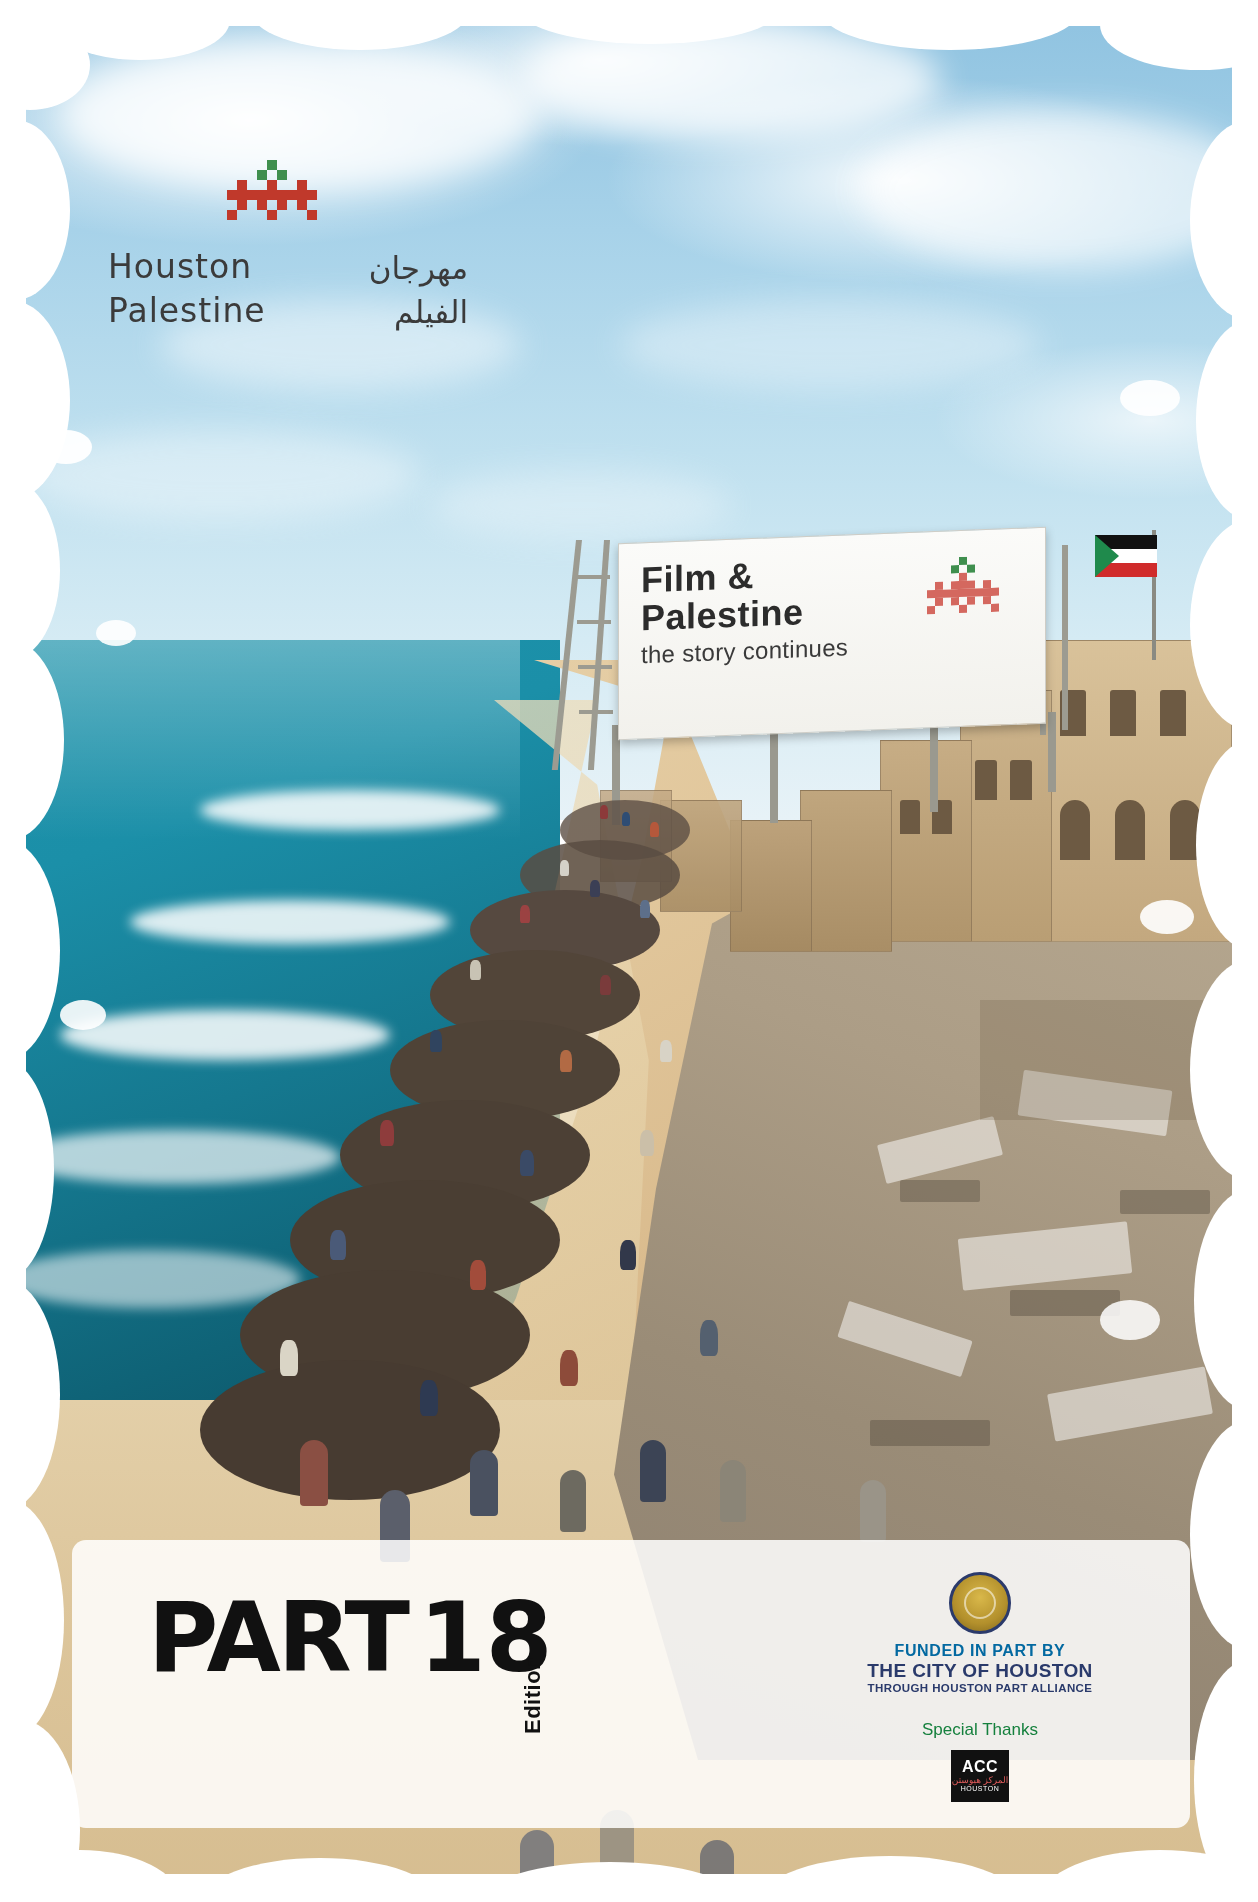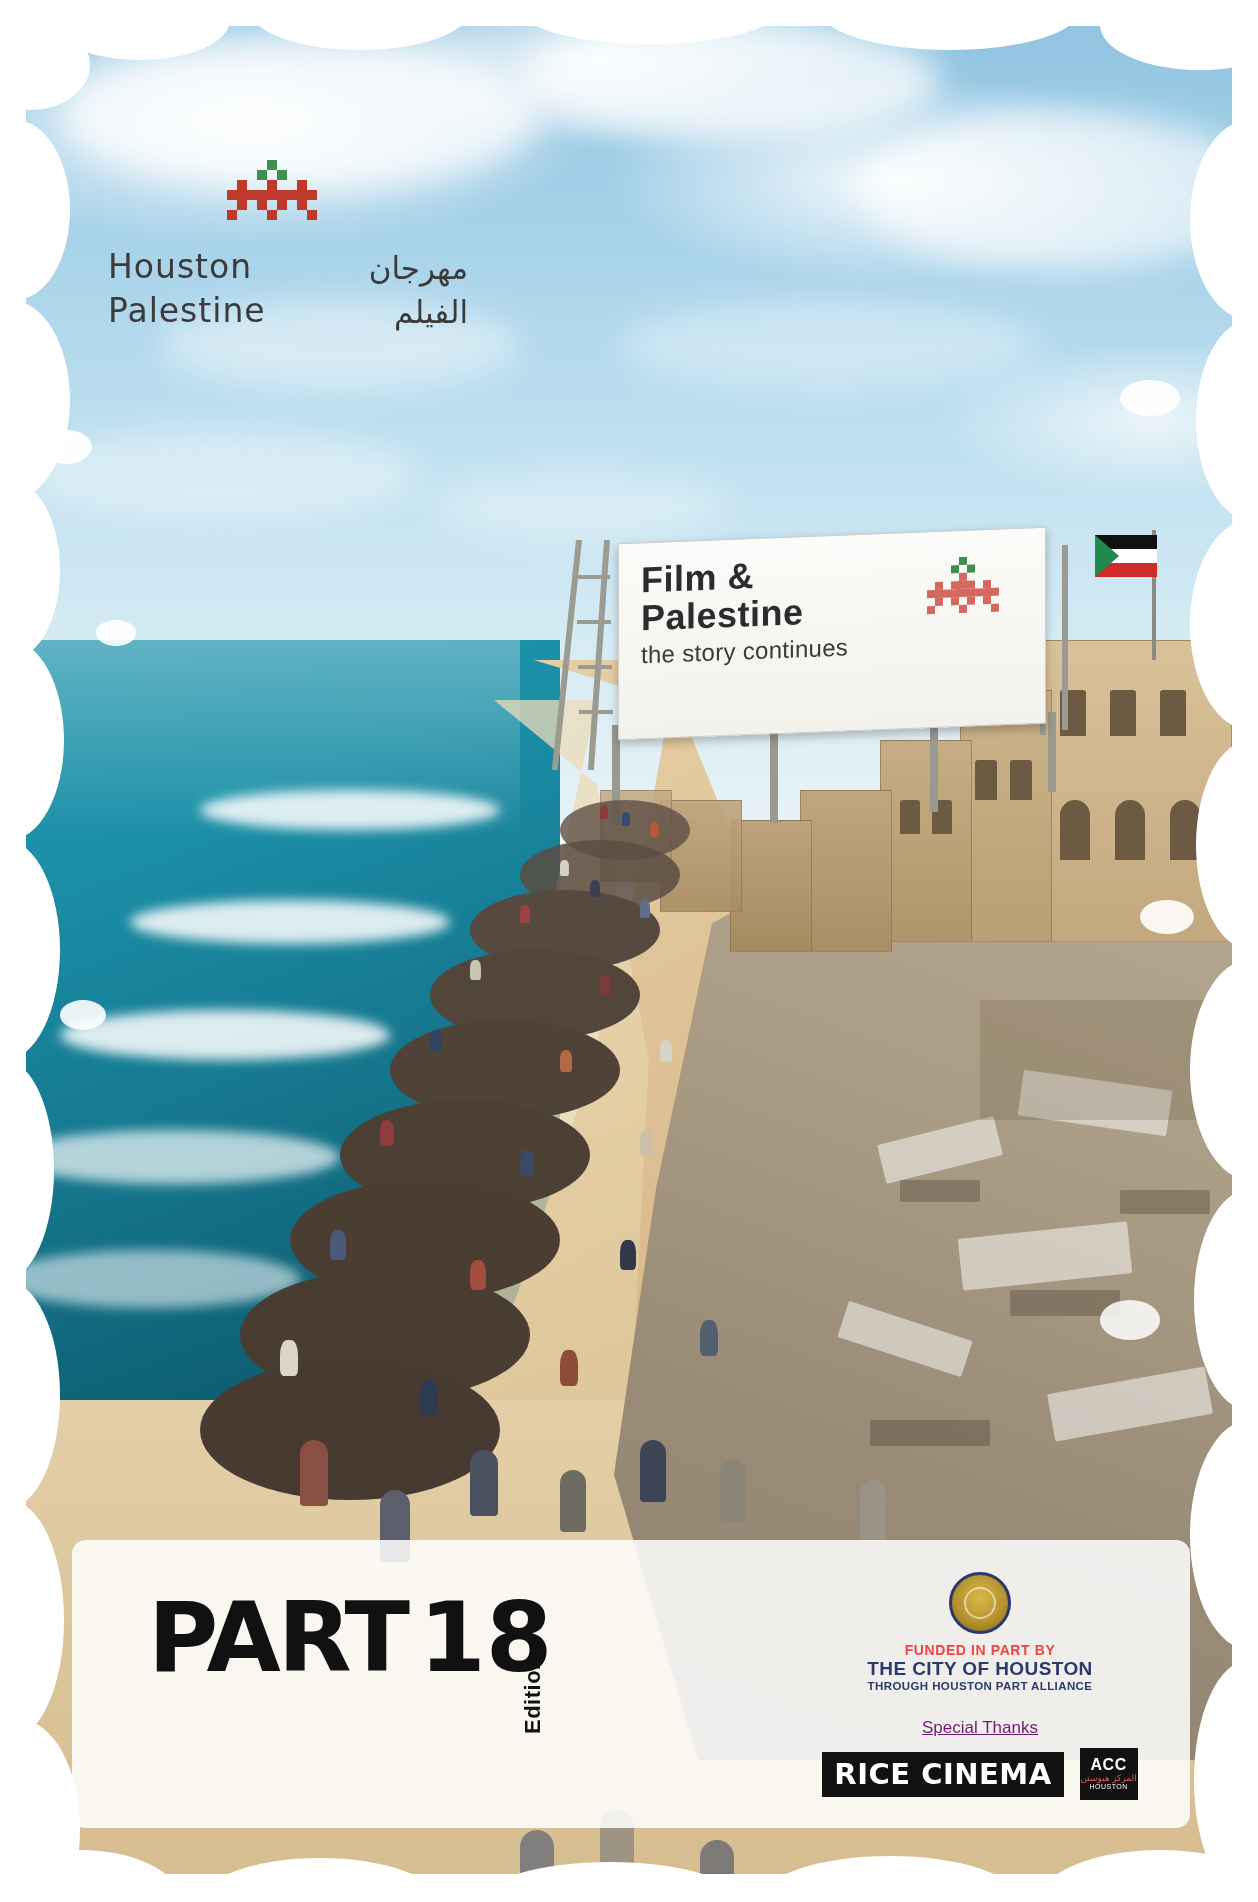--- a/index.html
+++ b/index.html
@@ -332,33 +332,32 @@
     position: relative;
   }
   .city-seal::after {
     content: "";
     position: absolute;
     left: 12px; top: 12px; right: 12px; bottom: 12px;
     border-radius: 50%;
     border: 2px solid rgba(255,255,255,0.55);
   }
   .funded1 {
-    font-size: 14px; font-weight: bold; color: #ef4444; letter-spacing: 0.6px;
+    font-size: 16px; font-weight: bold; color: #0369a1; letter-spacing: 0.6px;
   }
   .funded2 {
     font-size: 19px; font-weight: bold; color: #2a3a6b; letter-spacing: 0.4px;
   }
   .funded3 {
     font-size: 11.5px; font-weight: bold; color: #2a3a6b; letter-spacing: 0.4px;
   }
   .special-thanks {
     margin-top: 26px;
     font-size: 17px;
-    color: #701a75;
-    text-decoration: underline;
+    color: #15803d;
   }
   .logo-row-bottom {
     margin-top: 10px;
     display: flex;
     align-items: center;
     justify-content: center;
     gap: 16px;
   }
   .rice-cinema {
     background: #111;
@@ -613,21 +612,20 @@
     <span class="hpff-edition">Edition</span>
   </div>
 
   <div class="sponsors">
     <div class="city-seal"></div>
     <div class="funded1">FUNDED IN PART BY</div>
     <div class="funded2">THE CITY OF HOUSTON</div>
     <div class="funded3">THROUGH HOUSTON PART ALLIANCE</div>
     <div class="special-thanks">Special Thanks</div>
     <div class="logo-row-bottom">
-      <div class="rice-cinema">RICE CINEMA</div>
       <div class="acc-logo">
         <span class="acc-1">ACC</span>
         <span class="acc-2">المركز هيوستن</span>
         <span class="acc-3">HOUSTON</span>
       </div>
     </div>
   </div>
 
   <div class="torn frame-top"></div>
   <div class="torn frame-bottom"></div>

